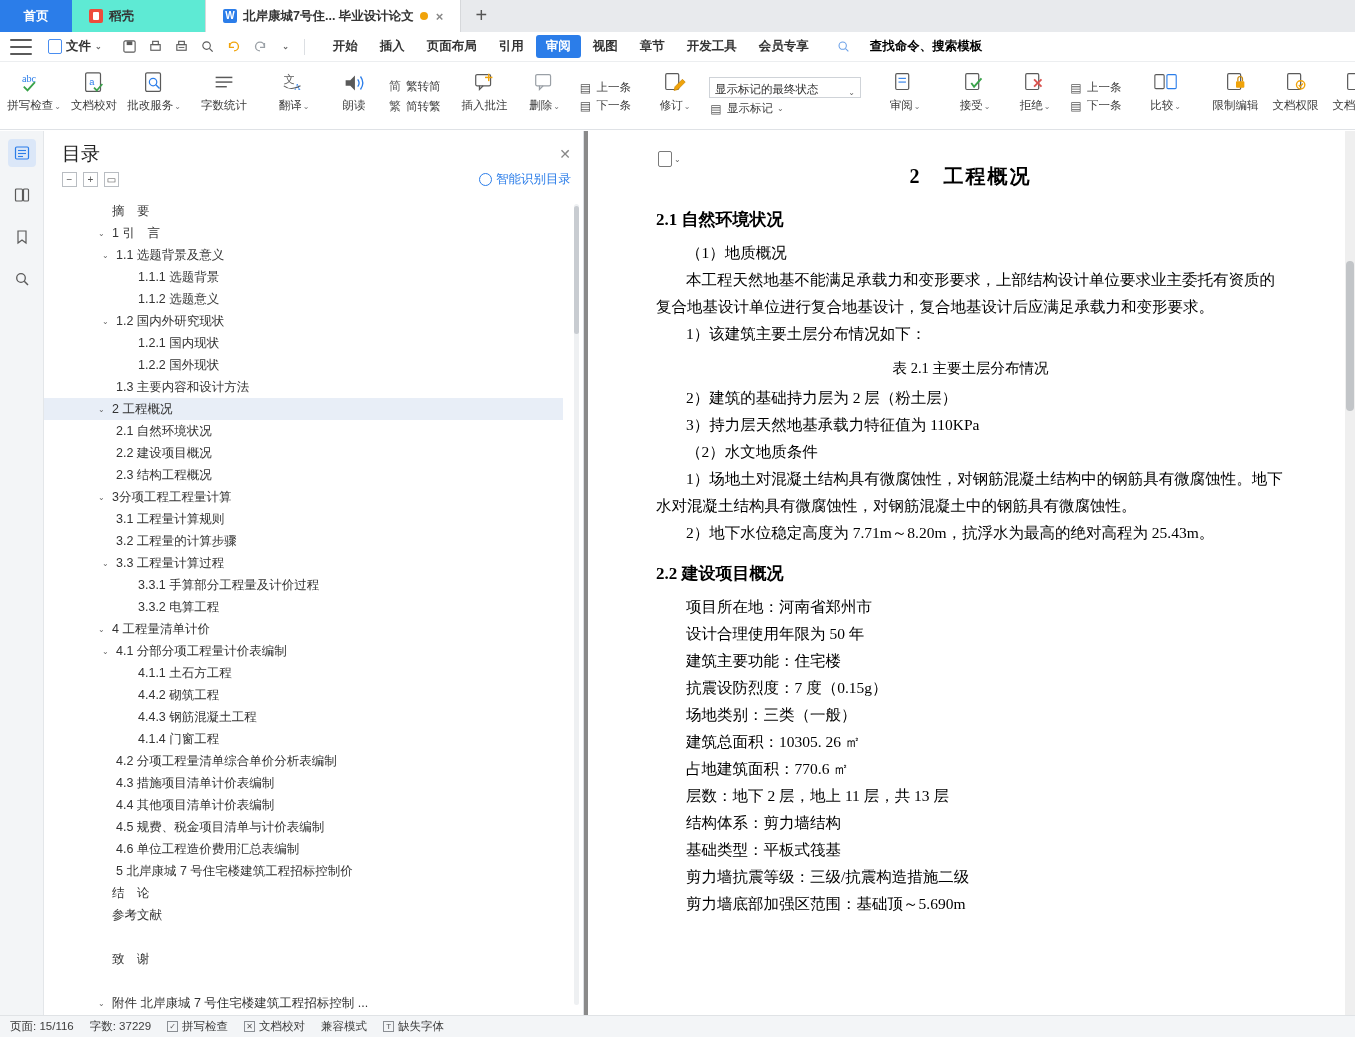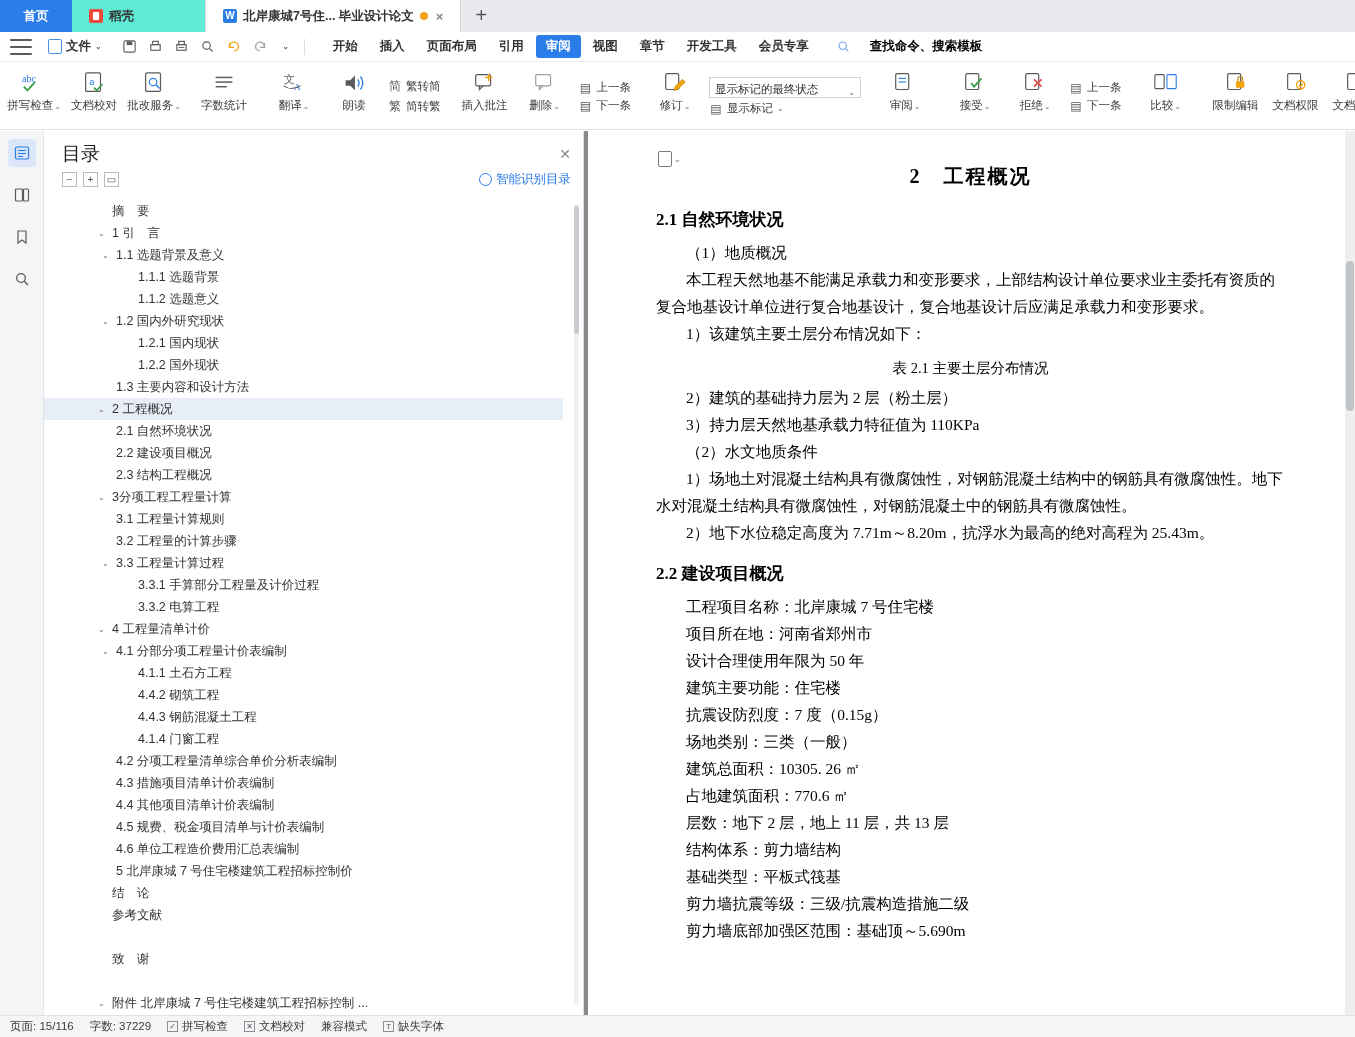--- a/index.html
+++ b/index.html
@@ -873,21 +873,20 @@
         <p class="doc ind">（1）地质概况</p>
         <p class="doc" style="text-indent:30px">本工程天然地基不能满足承载力和变形要求，上部结构设计单位要求业主委托有资质的复合地基设计单位进行复合地基设计，复合地基设计后应满足承载力和变形要求。</p>
         <p class="doc ind">1）该建筑主要土层分布情况如下：</p>
         <div class="tbl-cap">表 2.1  主要土层分布情况</div>
         <p class="doc ind">2）建筑的基础持力层为 2 层（粉土层）</p>
         <p class="doc ind">3）持力层天然地基承载力特征值为 110KPa</p>
         <p class="doc ind">（2）水文地质条件</p>
         <p class="doc" style="text-indent:30px">1）场地土对混凝土结构具有微腐蚀性，对钢筋混凝土结构中的钢筋具有微腐蚀性。地下水对混凝土结构具有微腐蚀性，对钢筋混凝土中的钢筋具有微腐蚀性。</p>
         <p class="doc ind">2）地下水位稳定高度为 7.71m～8.20m，抗浮水为最高的绝对高程为 25.43m。</p>
         <h2 class="doc">2.2  建设项目概况</h2>
-        <p class="doc ind">工程项目名称：北岸康城 7 号住宅楼</p>
         <p class="doc ind">项目所在地：河南省郑州市</p>
         <p class="doc ind">设计合理使用年限为 50 年</p>
         <p class="doc ind">建筑主要功能：住宅楼</p>
         <p class="doc ind">抗震设防烈度：7 度（0.15g）</p>
         <p class="doc ind">场地类别：三类（一般）</p>
         <p class="doc ind">建筑总面积：10305. 26 ㎡</p>
         <p class="doc ind">占地建筑面积：770.6 ㎡</p>
         <p class="doc ind">层数：地下 2 层，地上 11 层，共 13 层</p>
         <p class="doc ind">结构体系：剪力墙结构</p>
         <p class="doc ind">基础类型：平板式筏基</p>

